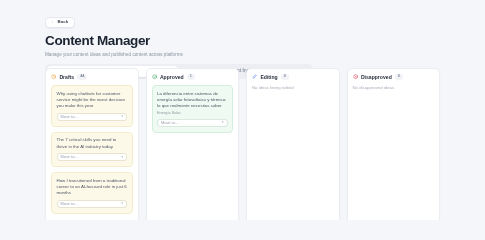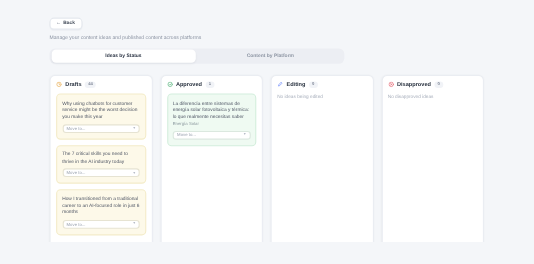--- a/index.html
+++ b/index.html
@@ -153,20 +153,21 @@
 </head>
 <body>
 
 <div class="page">
 
   <div class="header">
     <div class="back-btn">
       <span class="back-arrow">←</span>
       <span>Back</span>
     </div>
+    <div class="title">Content Manager</div>
     <div class="subtitle">Manage your content ideas and published content across platforms</div>
   </div>
 
   <div class="tabs">
     <div class="tab active">Ideas by Status</div>
     <div class="tab">Content by Platform</div>
   </div>
 
   <div class="board">
       <div class="column">

